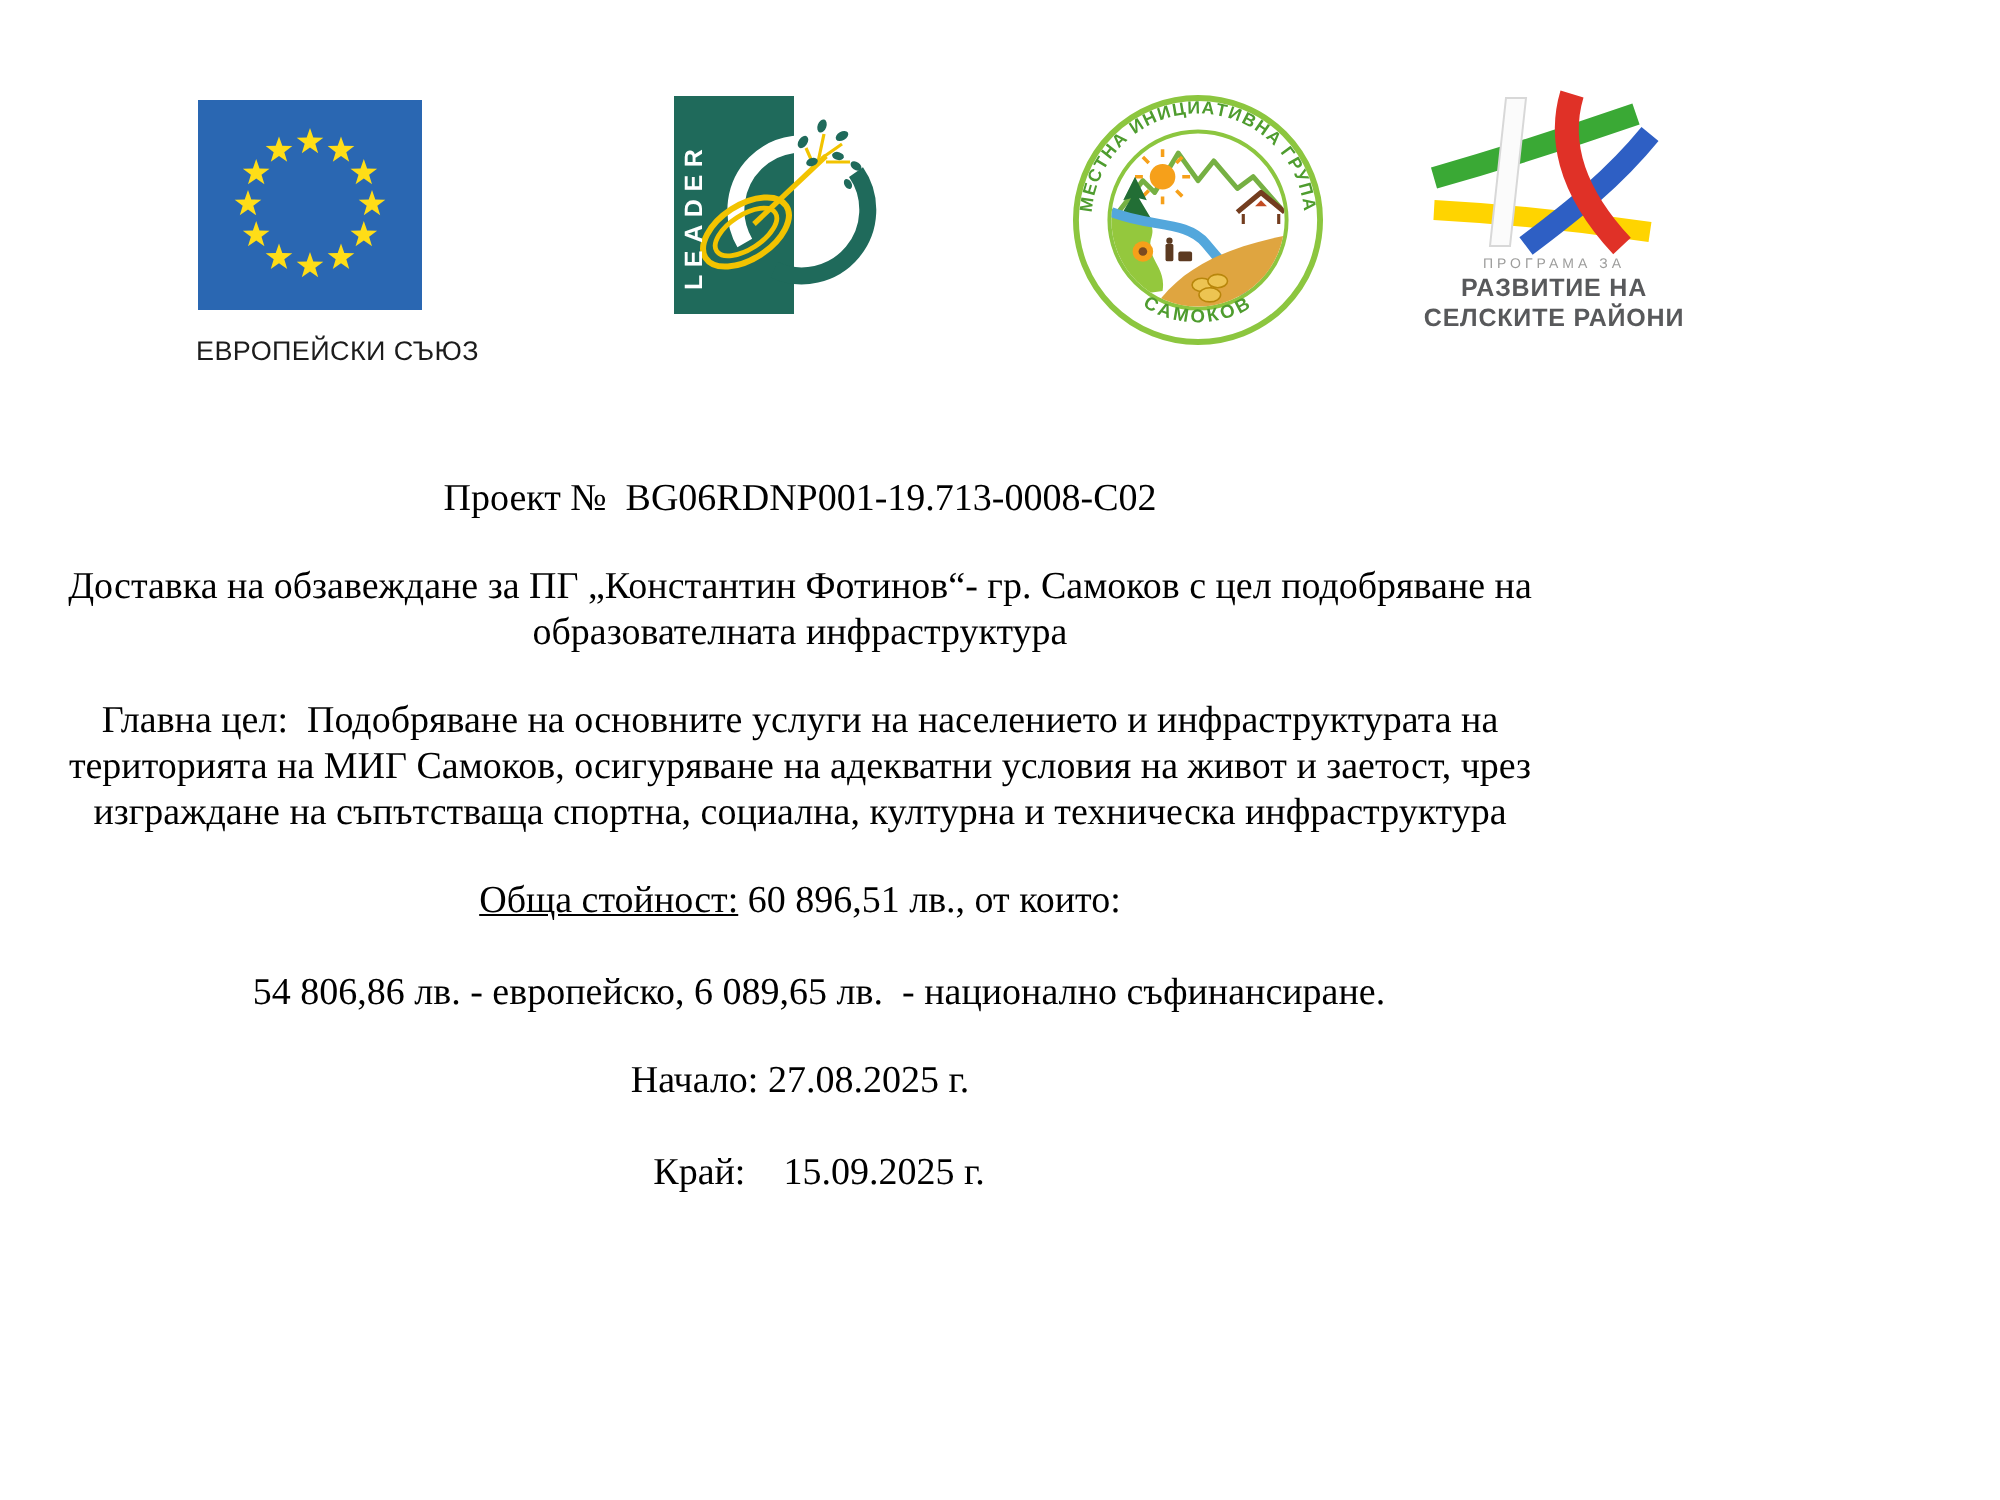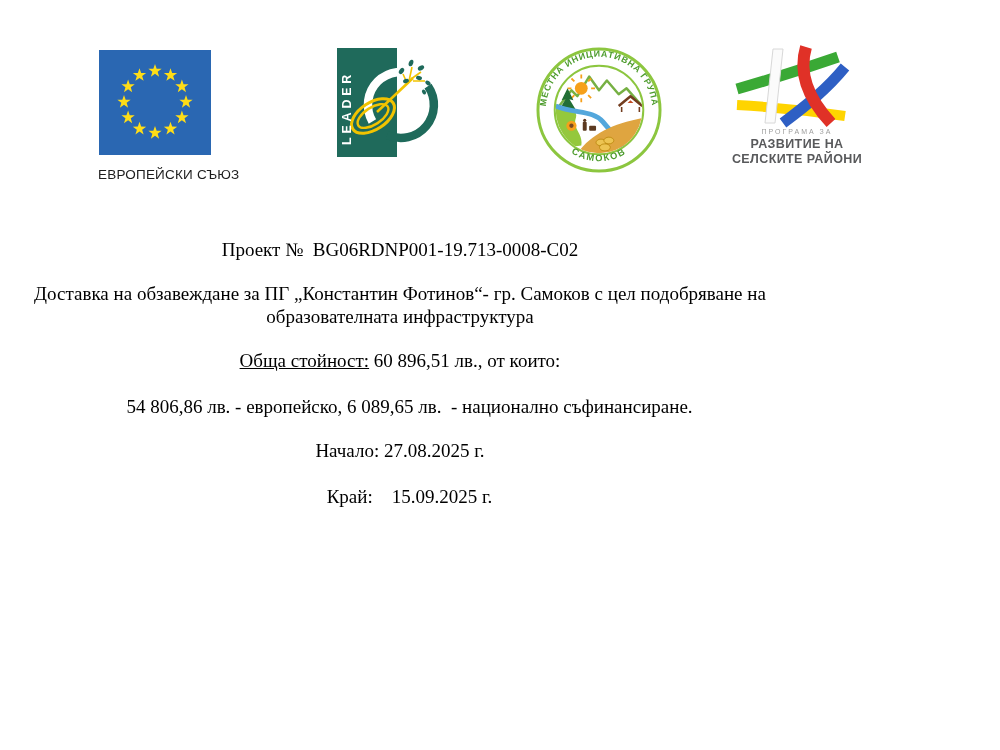--- a/index.html
+++ b/index.html
@@ -7,21 +7,21 @@
   body { position:relative; font-family:"Liberation Serif","DejaVu Serif",serif; color:#000; }
 
   .logo { position:absolute; }
   #eu-logo { left:98px; top:50px; width:114px; text-align:center; }
   #eu-logo figcaption {
     margin-top:8px; font-family:"Liberation Sans","DejaVu Sans",sans-serif;
     font-size:13.5px; color:#1c1c1c; letter-spacing:.2px; white-space:nowrap;
   }
   #leader-logo { left:337px; top:48px; }
   #mig-logo { left:536px; top:47px; }
-  #rdp-logo { left:711px; top:45px;margin-left:20px; }
+  #rdp-logo { left:711px; top:45px; }
 
   .doc {
     position:absolute; top:238px; left:0; width:800px;
     text-align:center; font-size:19px; line-height:23px;
   }
   .doc p { margin:21px auto 0; white-space:pre-wrap; }
   .doc p.first { margin-top:0; }
   #title-p { max-width:760px; }
   #goal-p  { max-width:800px; }
   .u { text-decoration:underline; }
@@ -149,17 +149,18 @@
       <text x="66" y="103" text-anchor="middle" font-size="12.5" font-weight="bold" letter-spacing="0.4" fill="#58595B">РАЗВИТИЕ НА</text>
       <text x="66" y="118" text-anchor="middle" font-size="12.5" font-weight="bold" letter-spacing="0.4" fill="#58595B">СЕЛСКИТЕ РАЙОНИ</text>
     </svg>
   </figure>
 
 </header>
 
 <main class="doc">
   <p class="first">Проект №  BG06RDNP001-19.713-0008-C02</p>
   <p id="title-p">Доставка на обзавеждане за ПГ „Константин Фотинов“- гр. Самоков с цел подобряване на образователната инфраструктура</p>
+  <p id="goal-p">Главна цел:  Подобряване на основните услуги на населението и инфраструктурата на територията на МИГ Самоков, осигуряване на адекватни условия на живот и заетост, чрез изграждане на съпътстваща спортна, социална, културна и техническа инфраструктура</p>
   <p><span class="u">Обща стойност:</span><span> 60 896,51 лв., от които:</span><br>
     <span>54 806,86 лв. - европейско, 6 089,65 лв.  - национално съфинансиране.</span></p>
   <p><span>Начало: 27.08.2025 г.</span><br>
     <span>Край:    15.09.2025 г.</span></p>
 </main>
 
 </body></html>

